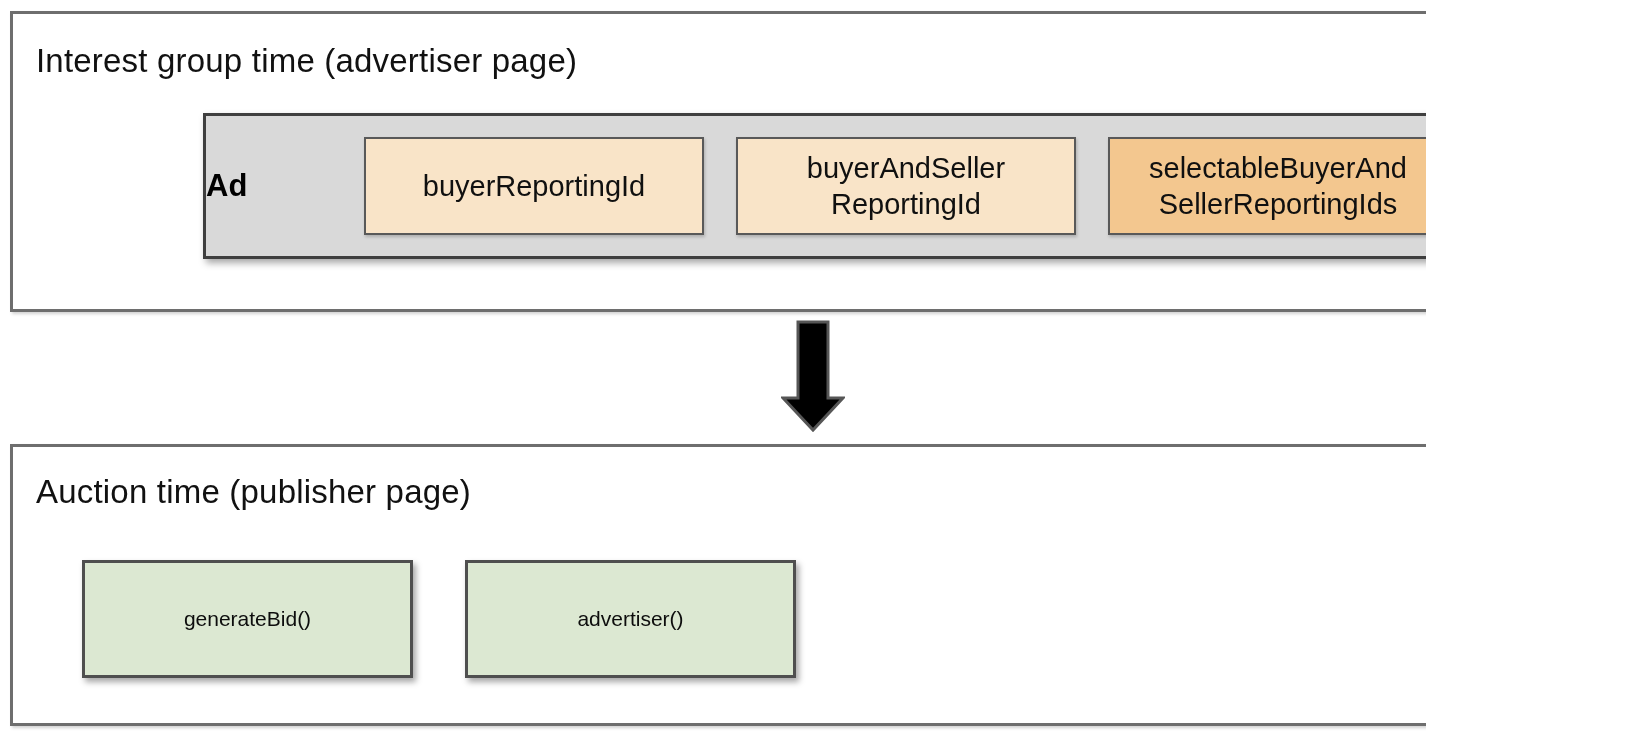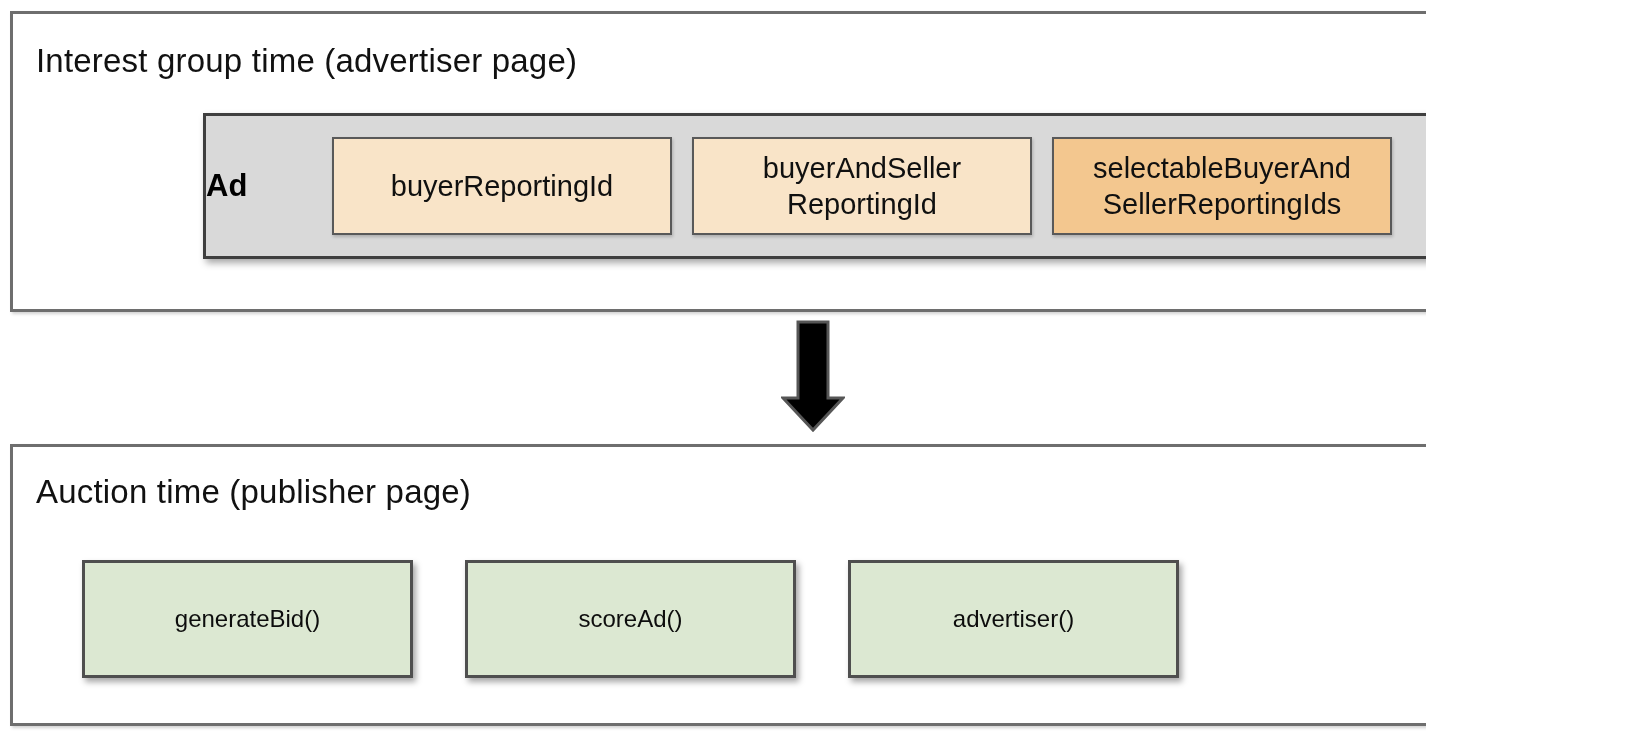--- a/index.html
+++ b/index.html
@@ -52,21 +52,22 @@
   .ad-label {
     width: 126px;
     flex: 0 0 auto;
     text-align: left;
     font-size: 31px;
     font-weight: bold;
     color: #000;
   }
   .id-box-row {
     display: flex;
-    gap: 20px;
+    gap: 32px;
+    margin-left: 32px;
   }
   .id-box {
     box-sizing: border-box;
     width: 340px;
     height: 98px;
     border: 2px solid var(--inner-border, #595959);
     display: flex;
     align-items: center;
     justify-content: center;
     text-align: center;
@@ -96,21 +97,21 @@
   }
   .function-box {
     box-sizing: border-box;
     width: 331px;
     height: 118px;
     background: var(--green-fill, #dce8d2);
     border: 3px solid var(--green-border, #4f4f4f);
     display: flex;
     align-items: center;
     justify-content: center;
-    font-size: 24px;
+    font-size: 21px;
     color: #0d0d0d;
     box-shadow: 3px 4px 6px rgba(0,0,0,0.35);
   }
 </style>
 </head>
 <body>
 
 <div class="stage">
 
   <div class="outer-box section-top">
@@ -130,18 +131,17 @@
 
   <svg class="flow-arrow" viewBox="0 0 64 113">
     <polygon points="17,2 47,2 47,78 62,78 32,110 2,78 17,78" fill="var(--arrow-fill, #000)" stroke="var(--arrow-outline, #565656)" stroke-width="3" stroke-linejoin="miter"></polygon>
   </svg>
 
   <div class="outer-box section-bottom">
     <div class="section-title">Auction time (publisher page)</div>
 
     <div class="function-row">
       <div class="function-box">generateBid()</div>
-      <div class="function-box">scoreAd()</div>
       <div class="function-box">advertiser()</div>
     </div>
   </div>
 
 </div>
 
 </body></html>

